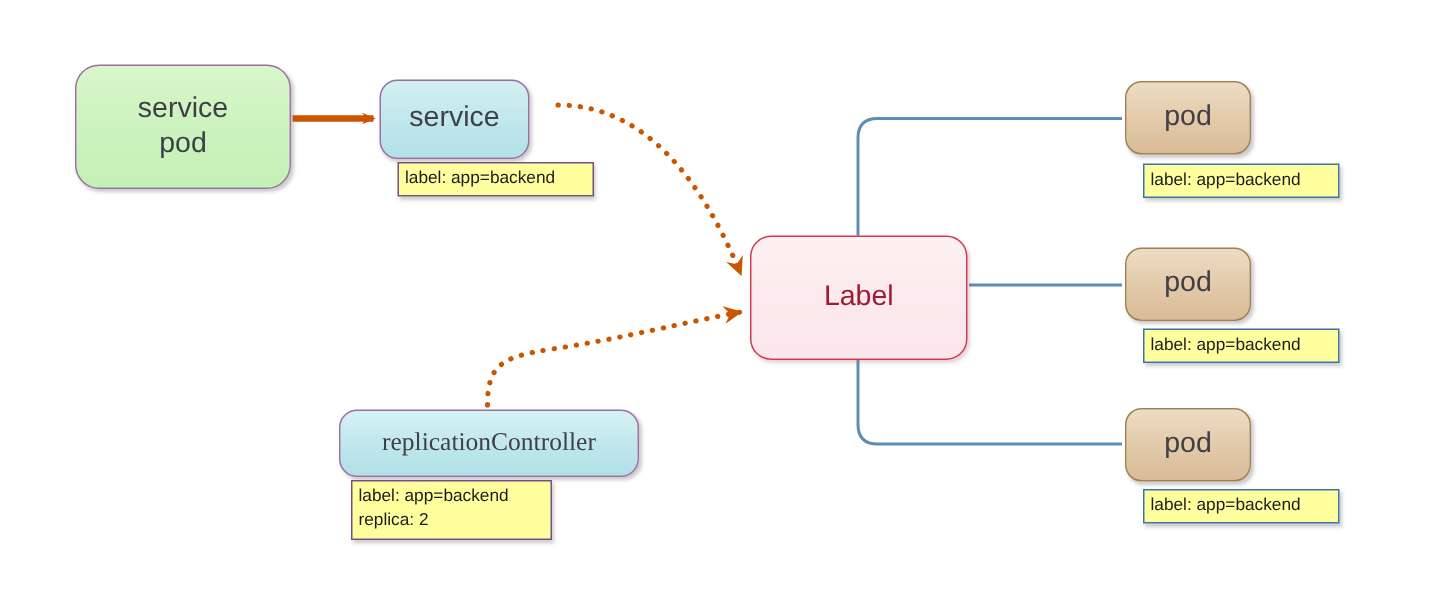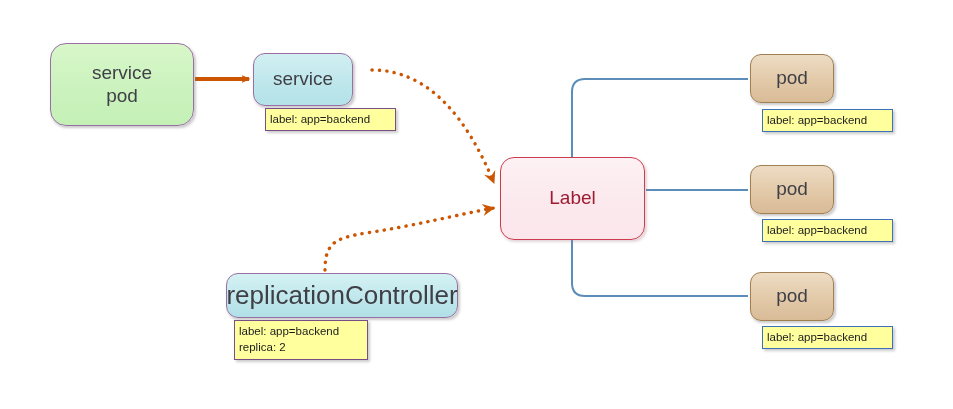--- a/index.html
+++ b/index.html
@@ -55,27 +55,28 @@
     height: 53px;
     border: 1.6px solid #9a6fa5;
     background: linear-gradient(180deg, #d2f0f2 0%, #bfe7ec 55%, #b3e2e8 100%);
     color: #3f3f46;
     font-size: 19px;
     box-shadow: 1.5px 2px 2.5px rgba(120,120,120,0.38);
   }
   .node-rc {
     left: 226px;
     top: 273px;
-    width: 232px;
+    width: 200px;
     height: 45px;
     border: 1.6px solid #9a6fa5;
     background: linear-gradient(180deg, #d5f2f3 0%, #bfe7ec 55%, #b0e0e6 100%);
     color: #3f3f46;
-    font-size: 26px;
-    box-shadow: 1.5px 2px 2.5px rgba(120,120,120,0.38);
+    font-size: 17px;
+    box-shadow: 1.5px 2px 2.5px rgba(120,120,120,0.38);
+    font-family: Liberation Serif, serif;
   }
   .node-selector {
     left: 500px;
     top: 157px;
     width: 145px;
     height: 83px;
     border: 1.8px solid #cf3b4e;
     border-radius: 14px;
     background: linear-gradient(180deg, #fdf1f3 0%, #fbe9ee 55%, #fbe6ec 100%);
     color: #9e1b32;

